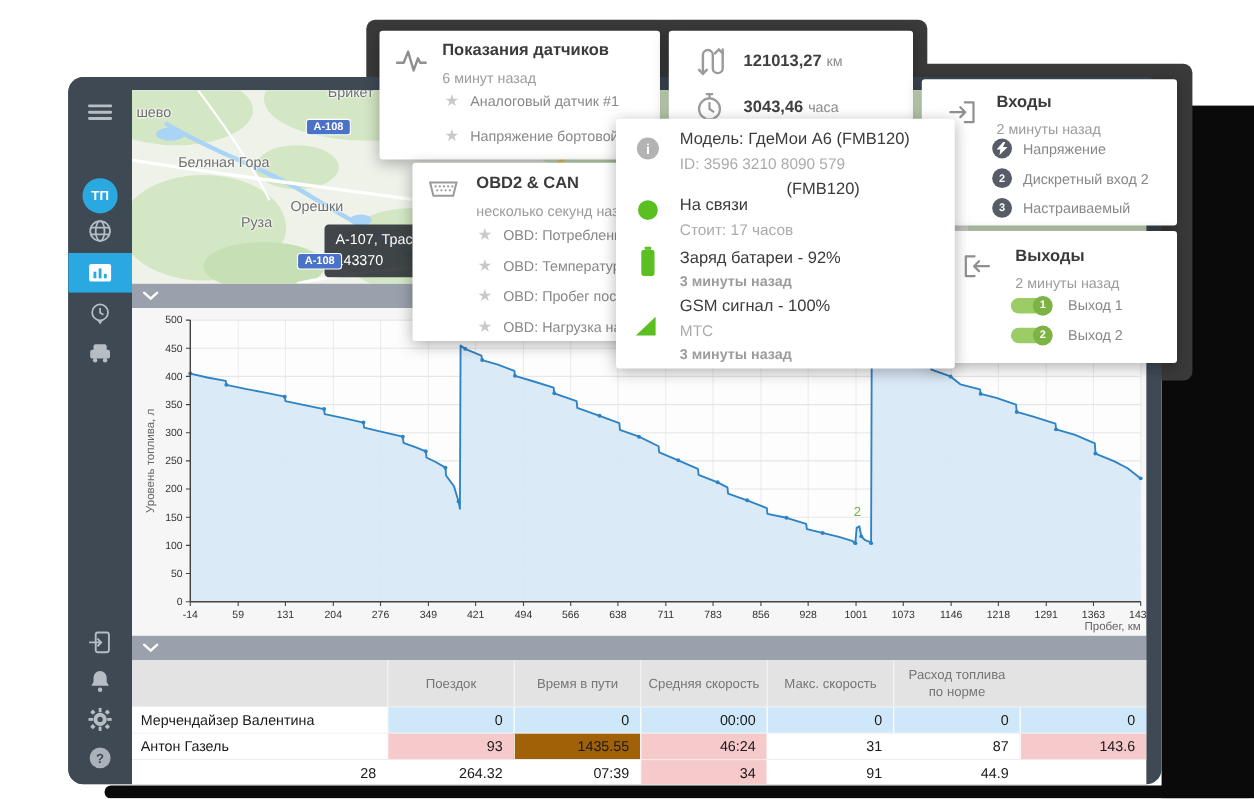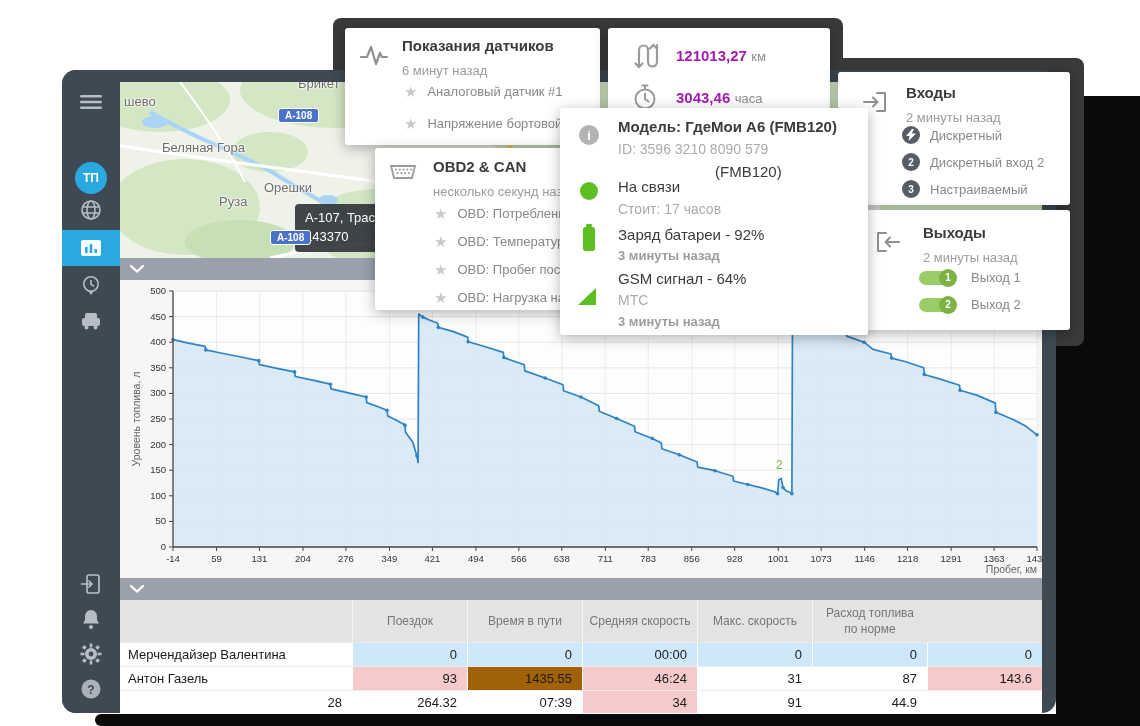--- a/index.html
+++ b/index.html
@@ -57,21 +57,21 @@
   .card .time{font-size:13px;color:#9c9c9c;white-space:nowrap;margin-top:4px;}
   .item-row{position:absolute;display:flex;align-items:center;gap:10px;font-size:13px;color:#888;white-space:nowrap;}
   .star{color:#c9c9c9;font-size:15px;line-height:1;}
   #card-sensors{left:345px;top:28px;width:255px;height:117px;z-index:10;}
   #card-counters{left:608px;top:28px;width:222px;height:92px;z-index:10;}
   #card-obd{left:375px;top:148px;width:225px;height:162px;z-index:11;}
   #card-inputs{left:838px;top:72px;width:232px;height:133px;z-index:12;}
   #card-outputs{left:845px;top:210px;width:225px;height:120px;z-index:12;}
   #card-device{left:560px;top:108px;width:308px;height:227px;z-index:15;}
 
-  .counter-val{font-size:15px;font-weight:700;color:#a21caf;}
+  .counter-val{font-size:15px;font-weight:700;color:#404040;}
   .counter-unit{font-size:13px;color:#8b8b8b;font-weight:400;}
   .dev-line{position:absolute;left:58px;white-space:nowrap;}
   .dev-main{font-size:15px;color:#3b3b3b;}
   .dev-sub{font-size:14px;color:#ababab;}
   .dev-small{font-size:13px;color:#9c9c9c;font-weight:bold;}
   .badge-circle{width:18px;height:18px;border-radius:50%;background:#565d66;color:#fff;font-size:10px;font-weight:700;
                 display:flex;align-items:center;justify-content:center;flex:0 0 18px;}
   .toggle{position:relative;width:36px;height:14px;border-radius:7px;background:#9ccc65;flex:0 0 36px;}
   .toggle .knob{position:absolute;right:-2px;top:-2px;width:18px;height:18px;border-radius:50%;background:#7cb342;
                 color:#fff;font-size:10px;font-weight:700;display:flex;align-items:center;justify-content:center;}
@@ -501,21 +501,21 @@
     </div>
     <div style="position:absolute;left:68px;top:12px;" class="title">Входы</div>
     <div style="position:absolute;left:68px;top:34px;" class="time">2 минуты назад</div>
     <div id="inputs-items">
         <div class="item-row" style="left: 64px; top: 54px;">
           <div class="badge-circle">
             <svg width="10" height="12" viewBox="0 0 10 12">
               <path d="M6 0L0 7h3.4L2.6 12 10 4.6H5.8L8 0z" fill="#fff"></path>
             </svg>
           </div>
-          <span>Дискретный</span>
+          <span>Напряжение</span>
         </div>
         <div class="item-row" style="left: 64px; top: 81px;">
           <div class="badge-circle">2</div>
           <span>Дискретный вход 2</span>
         </div>
         <div class="item-row" style="left: 64px; top: 108px;">
           <div class="badge-circle">3</div>
           <span>Настраиваемый</span>
         </div>
       </div>
@@ -546,35 +546,35 @@
       </div>
   </div>
 
   <div class="card" id="card-device">
     <div style="position:absolute;left:18px;top:16px;">
       <svg width="22" height="22" viewBox="0 0 22 22">
           <circle cx="11" cy="11" r="10" fill="#b3b3b3"></circle>
           <text x="11" y="16" text-anchor="middle" font-size="13" font-weight="bold" fill="#fff">i</text>
         </svg>
     </div>
-    <div class="dev-line dev-main" style="top:10px;font-weight:700;">Модель: ГдеМои А6 (FMB120)</div>
+    <div class="dev-line dev-main" style="top:10px;font-weight:400;">Модель: ГдеМои А6 (FMB120)</div>
     <div class="dev-line dev-sub" style="top:33px;">ID: 3596 3210 8090 579</div>
     <div class="dev-line dev-main" style="top:55px;left:155px;">(FMB120)</div>
     <div class="green-dot" style="position:absolute;left:20px;top:74px;"></div>
     <div class="dev-line dev-main" style="top:70px;">На связи</div>
     <div class="dev-line dev-sub" style="top:93px;text-align:center;">Стоит: 17 часов</div>
     <div style="position:absolute;left:22px;top:116px;">
       <svg width="14" height="28" viewBox="0 0 14 28">
           <rect x="4" y="0" width="6" height="3" rx="1" fill="#5bbf21"></rect>
           <rect x="1" y="3" width="12" height="24" rx="2.5" fill="#5bbf21"></rect>
         </svg>
     </div>
     <div class="dev-line dev-main" style="top:118px;">Заряд батареи - 92%</div>
     <div class="dev-line dev-small" style="top:140px;">3 минуты назад</div>
-    <div class="dev-line dev-main" style="top:162px;">GSM сигнал - 64%</div>
+    <div class="dev-line dev-main" style="top:162px;">GSM сигнал - 100%</div>
     <div style="position:absolute;left:16px;top:178px;">
       <svg width="22" height="20" viewBox="0 0 22 20">
           <path d="M2 19L20 19 20 2 Z" fill="#5bbf21"></path>
         </svg>
     </div>
     <div class="dev-line dev-sub" style="top:184px;">МТС</div>
     <div class="dev-line dev-small" style="top:206px;">3 минуты назад</div>
   </div>
 
 </div>

